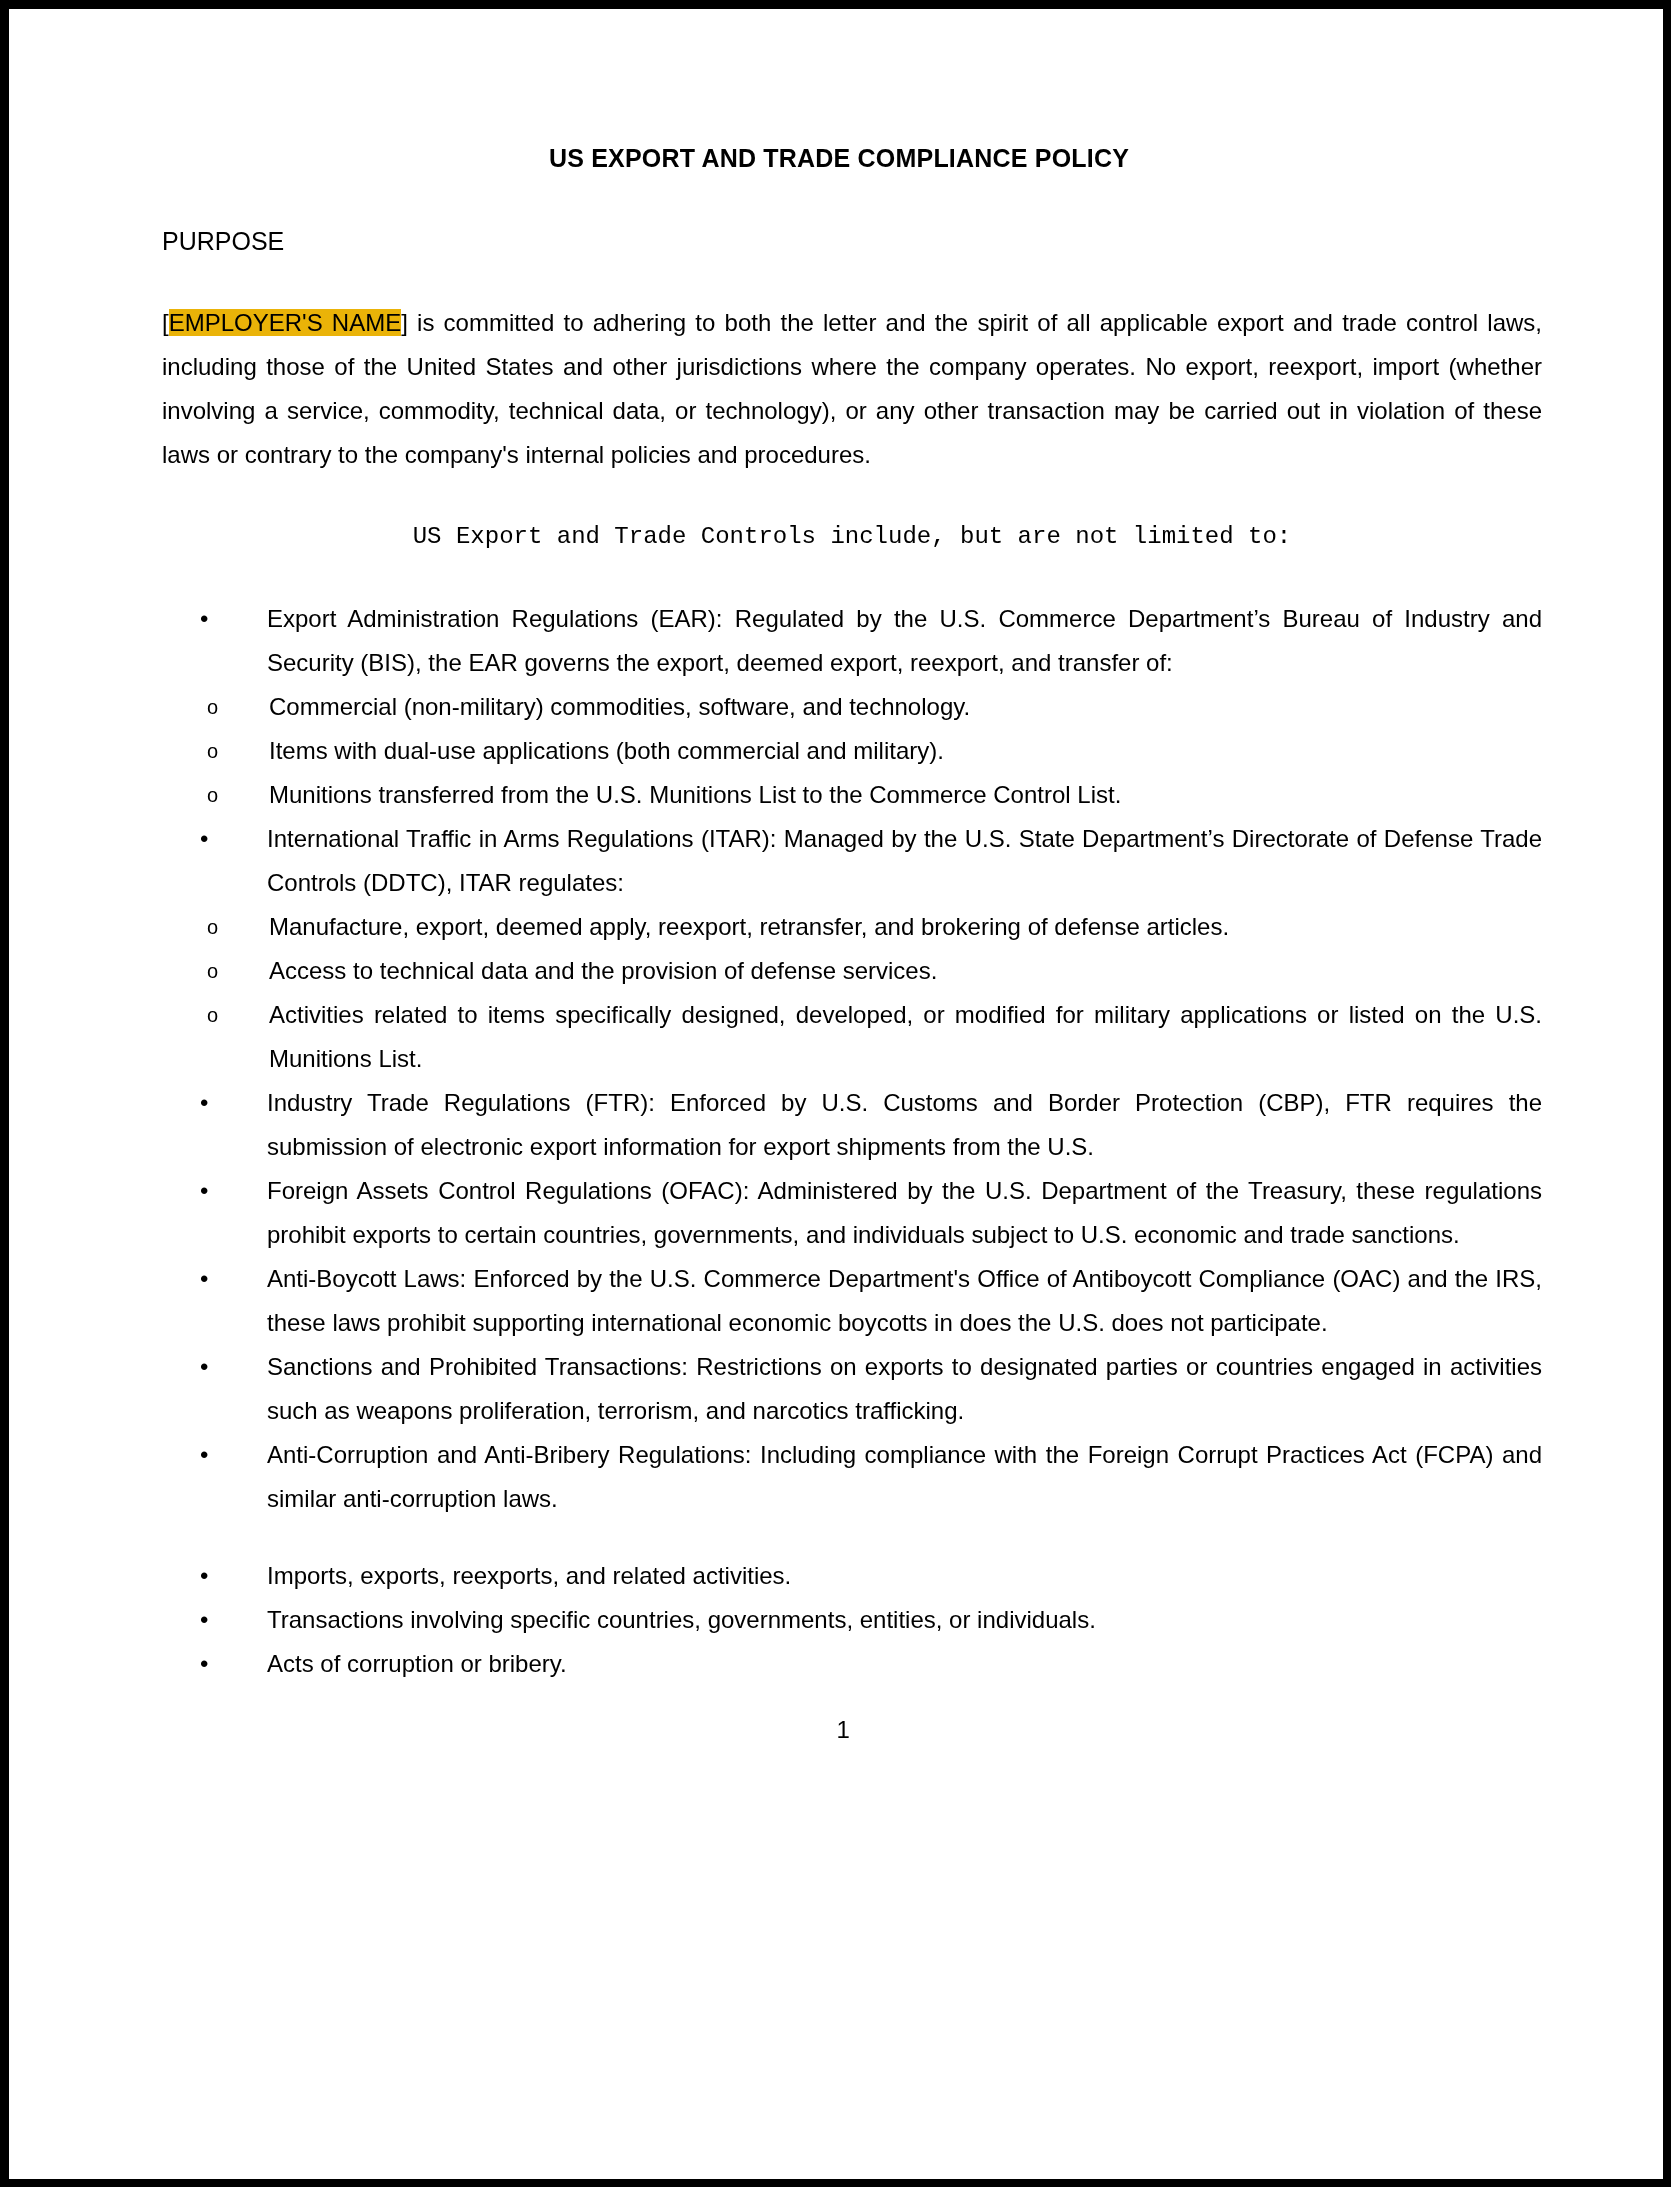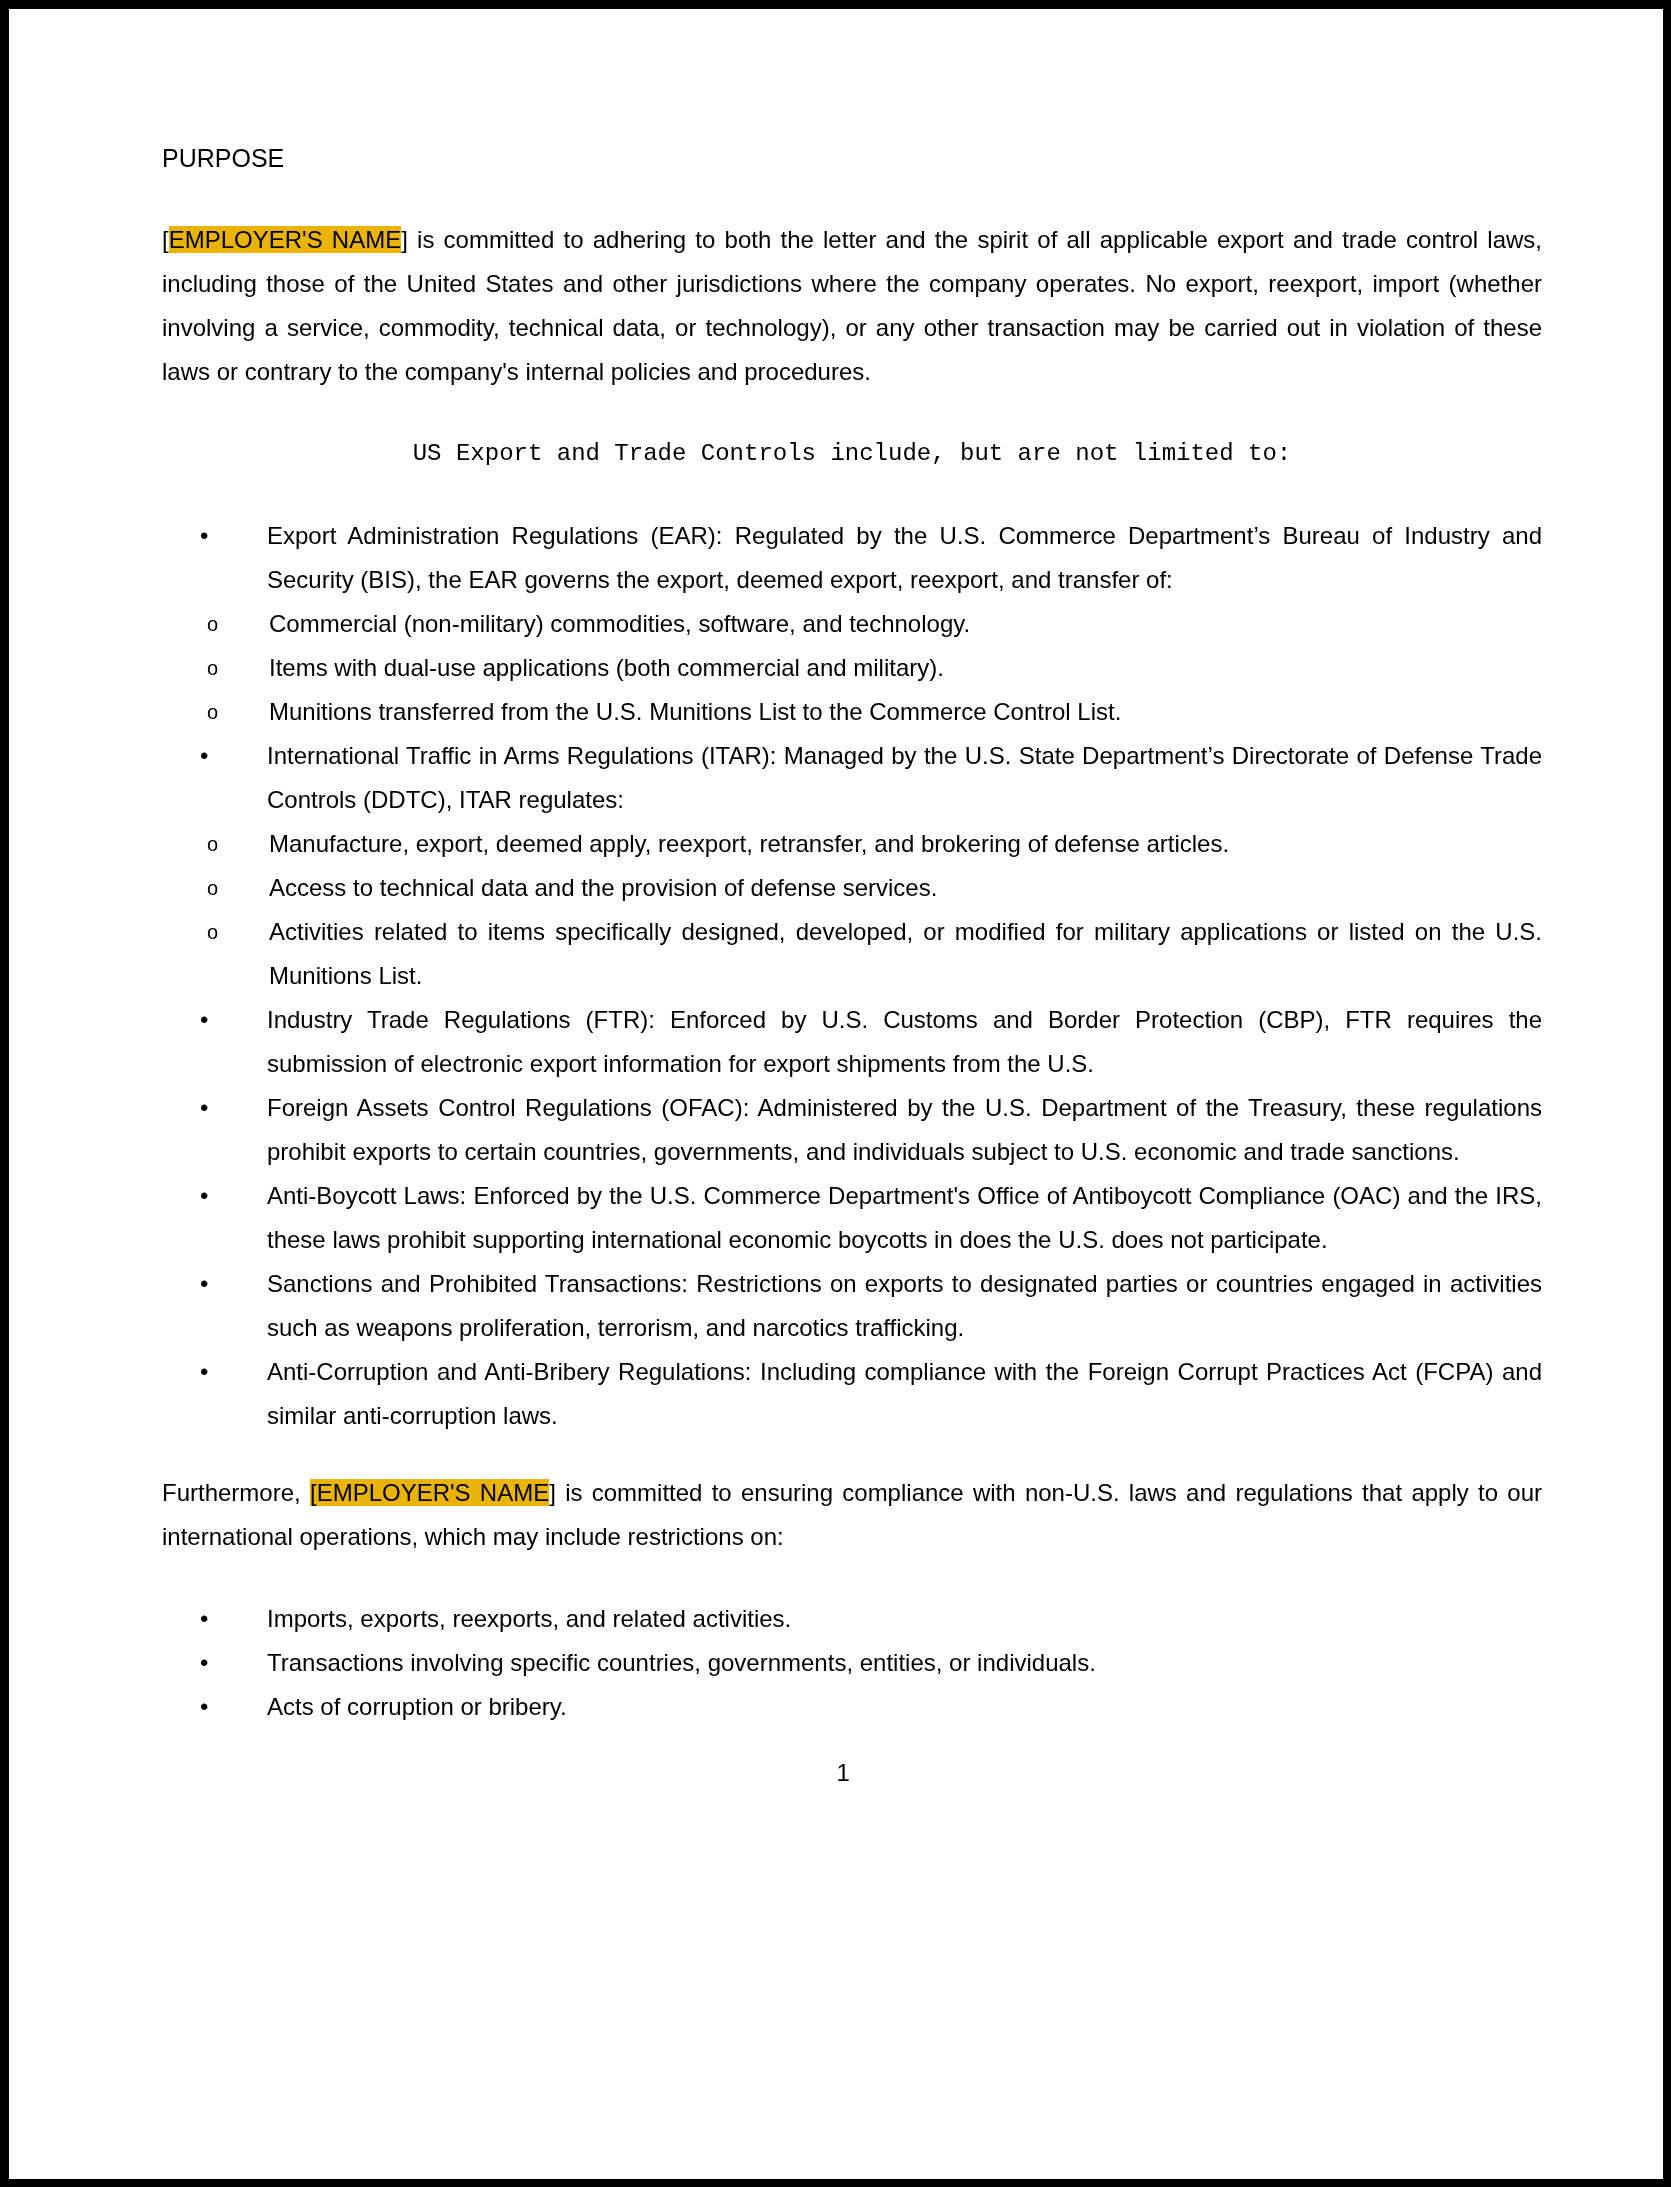--- a/index.html
+++ b/index.html
@@ -115,20 +115,21 @@
     padding-right: 17.5px;
   }
   .tail-bullets > li { margin-bottom: 19px; }
 </style>
 </head>
 <body>
 
 <div class="page-frame">
   <div class="page-inner">
 
+    <div class="doc-title">US EXPORT AND TRADE COMPLIANCE POLICY</div>
 
     <div class="section-heading">PURPOSE</div>
 
     <p class="body-text"><span>[</span><span class="hl">EMPLOYER'S NAME</span><span>]</span><span> is committed to adhering to both the letter and the spirit of all applicable export and trade control laws, including those of the United States and other jurisdictions where the company operates. No export, reexport, import (whether involving a service, commodity, technical data, or technology), or any other transaction may be carried out in violation of these laws or contrary to the company's internal policies and procedures.</span></p>
 
     <p class="body-text no-justify">US Export and Trade Controls include, but are not limited to:</p>
 
     <ul class="lvl1">
 
       <li>
@@ -191,21 +192,20 @@
 
       <li>
         <span class="marker">•</span>
         <span class="li-body">Anti-Corruption and Anti-Bribery Regulations: Including compliance with the Foreign Corrupt Practices Act (FCPA) and similar anti-corruption laws.</span>
       </li>
 
     </ul>
 
     <div class="spacer-md"></div>
 
-    <p class="body-text"><span>Furthermore, </span><span class="hl">[EMPLOYER'S NAME</span><span>]</span><span> is committed to ensuring compliance with non-U.S. laws and regulations that apply to our international operations, which may include restrictions on:</span></p>
 
     <ul class="lvl1 tail-bullets">
       <li class="left-align">
         <span class="marker">•</span>
         <span class="li-body">Imports, exports, reexports, and related activities.</span>
       </li>
       <li class="left-align">
         <span class="marker">•</span>
         <span class="li-body">Transactions involving specific countries, governments, entities, or individuals.</span>
       </li>

